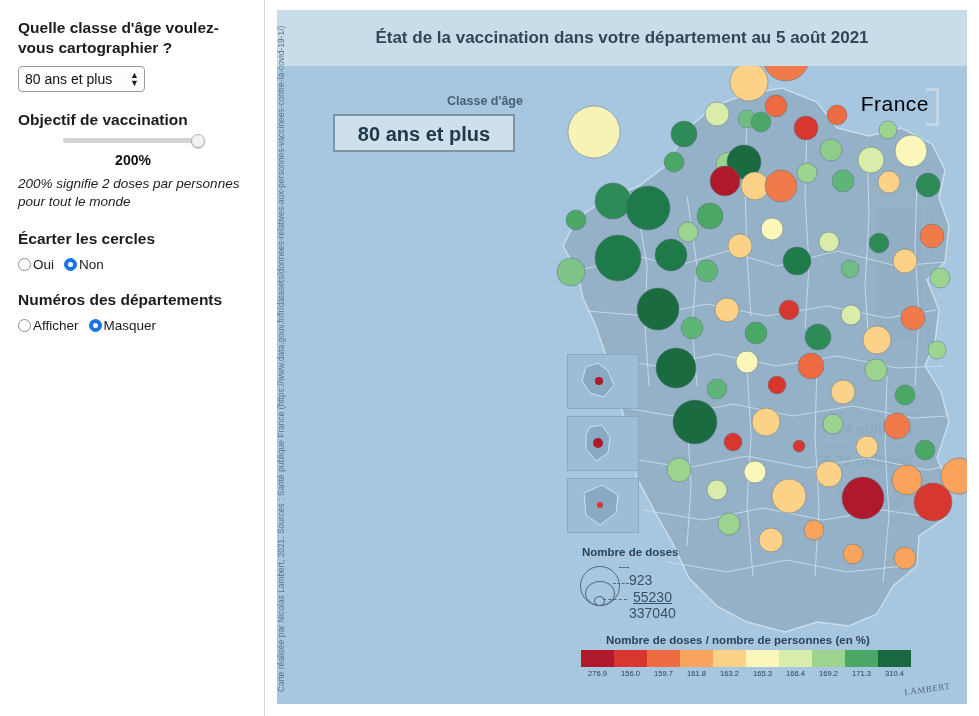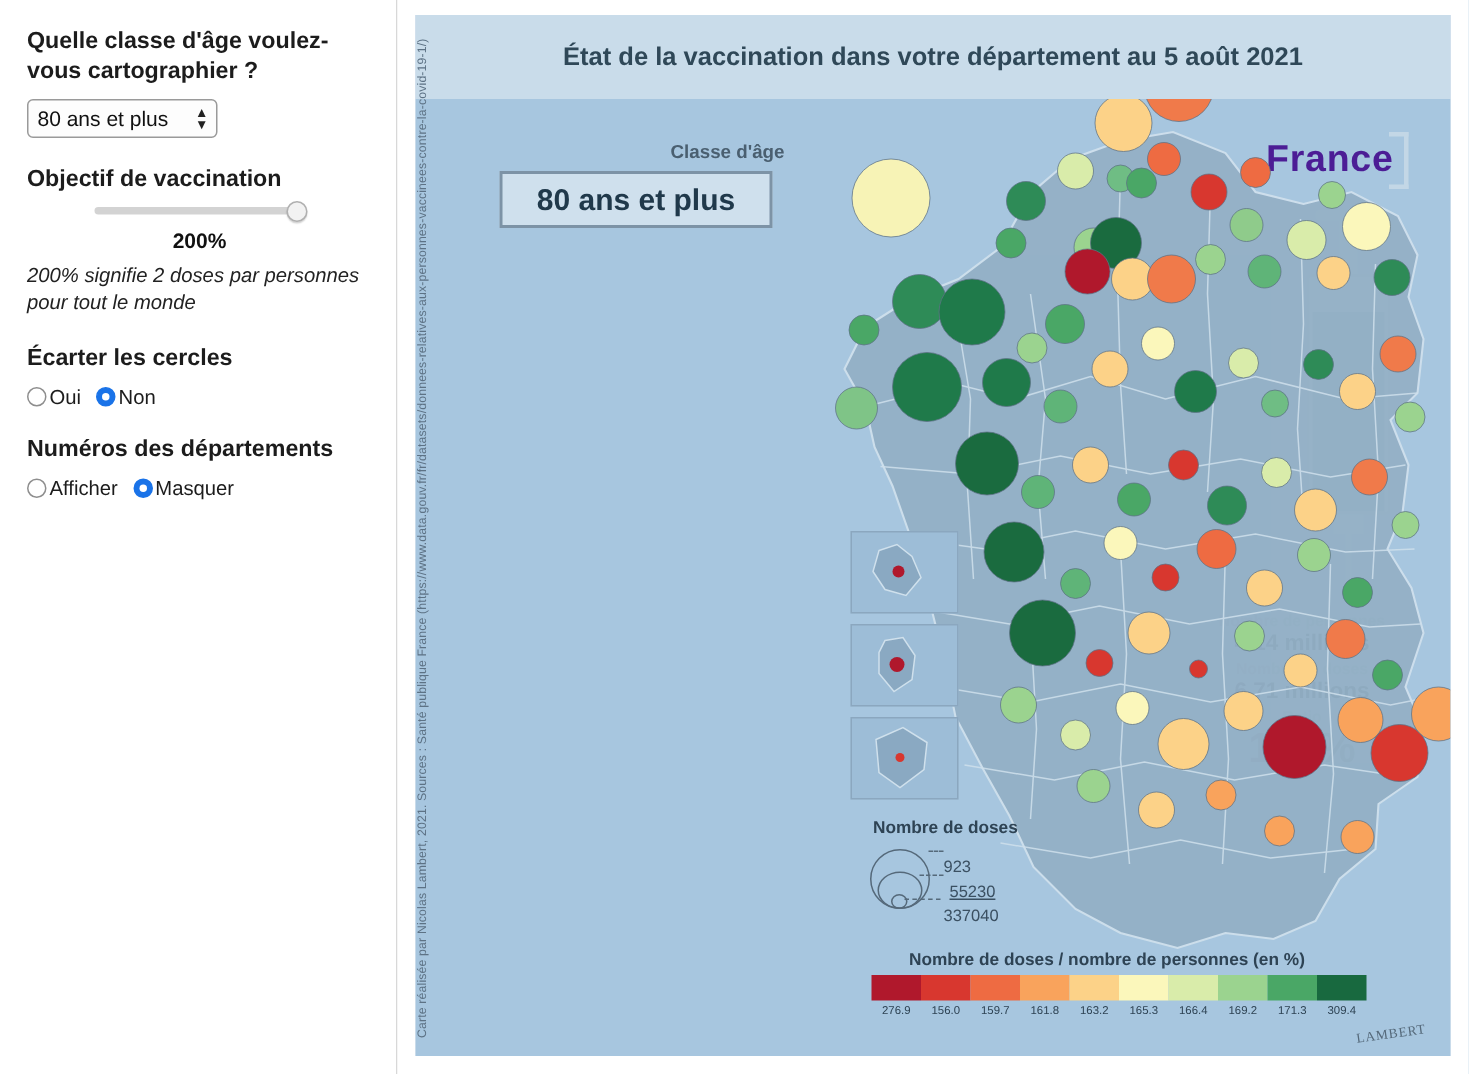--- a/index.html
+++ b/index.html
@@ -174,23 +174,23 @@
     color: #20394b;
     font-size: 20px;
     font-weight: bold;
     text-align: center;
     line-height: 36px;
   }
 
   .france-word {
     position: absolute;
     right: 38px; top: 82px;
-    font-size: 25px;
-    font-weight: bold;
-    color: #4c1d95;
+    font-size: 21px;
+    font-weight: normal;
+    color: #000000;
     letter-spacing: .5px;
   }
   .france-bracket {
     position: absolute;
     right: 28px; top: 78px;
     width: 13px; height: 38px;
     border: 3px solid #c3d7e6;
     border-left: none;
   }
 
@@ -221,21 +221,21 @@
   
   .legend-doses-title {
     position: absolute;
     left: 305px; top: 536px;
     font-size: 11.5px;
     font-weight: bold;
     color: #2e4354;
   }
   .leg-circ { position: absolute; border: 1px solid #55697a; border-radius: 50%; background: transparent; }
   .leg-line { position: absolute; border-top: 1px dashed #55697a; height: 0; }
-  .leg-num { position: absolute; font-size: 11px; color: #3b5062; }
+  .leg-num { position: absolute; font-size: 14px; color: #3b5062; }
 
   .legend-colors-title {
     position: absolute;
     left: 305px; top: 624px;
     font-size: 11.5px;
     font-weight: bold;
     color: #2e4354;
     margin-left: 24px;
   }
   .swatches { position: absolute; left: 304px; top: 640px; display: flex; }
@@ -499,19 +499,19 @@
       <div class="ticks" id="ticks">
           <div class="tick">276.9</div>
           <div class="tick">156.0</div>
           <div class="tick">159.7</div>
           <div class="tick">161.8</div>
           <div class="tick">163.2</div>
           <div class="tick">165.3</div>
           <div class="tick">166.4</div>
           <div class="tick">169.2</div>
           <div class="tick">171.3</div>
-          <div class="tick">309.4</div>
+          <div class="tick">310.4</div>
         </div>
 
       <div class="signature">LAMBERT</div>
     </div>
   </div>
 </div>
 
 </body></html>

